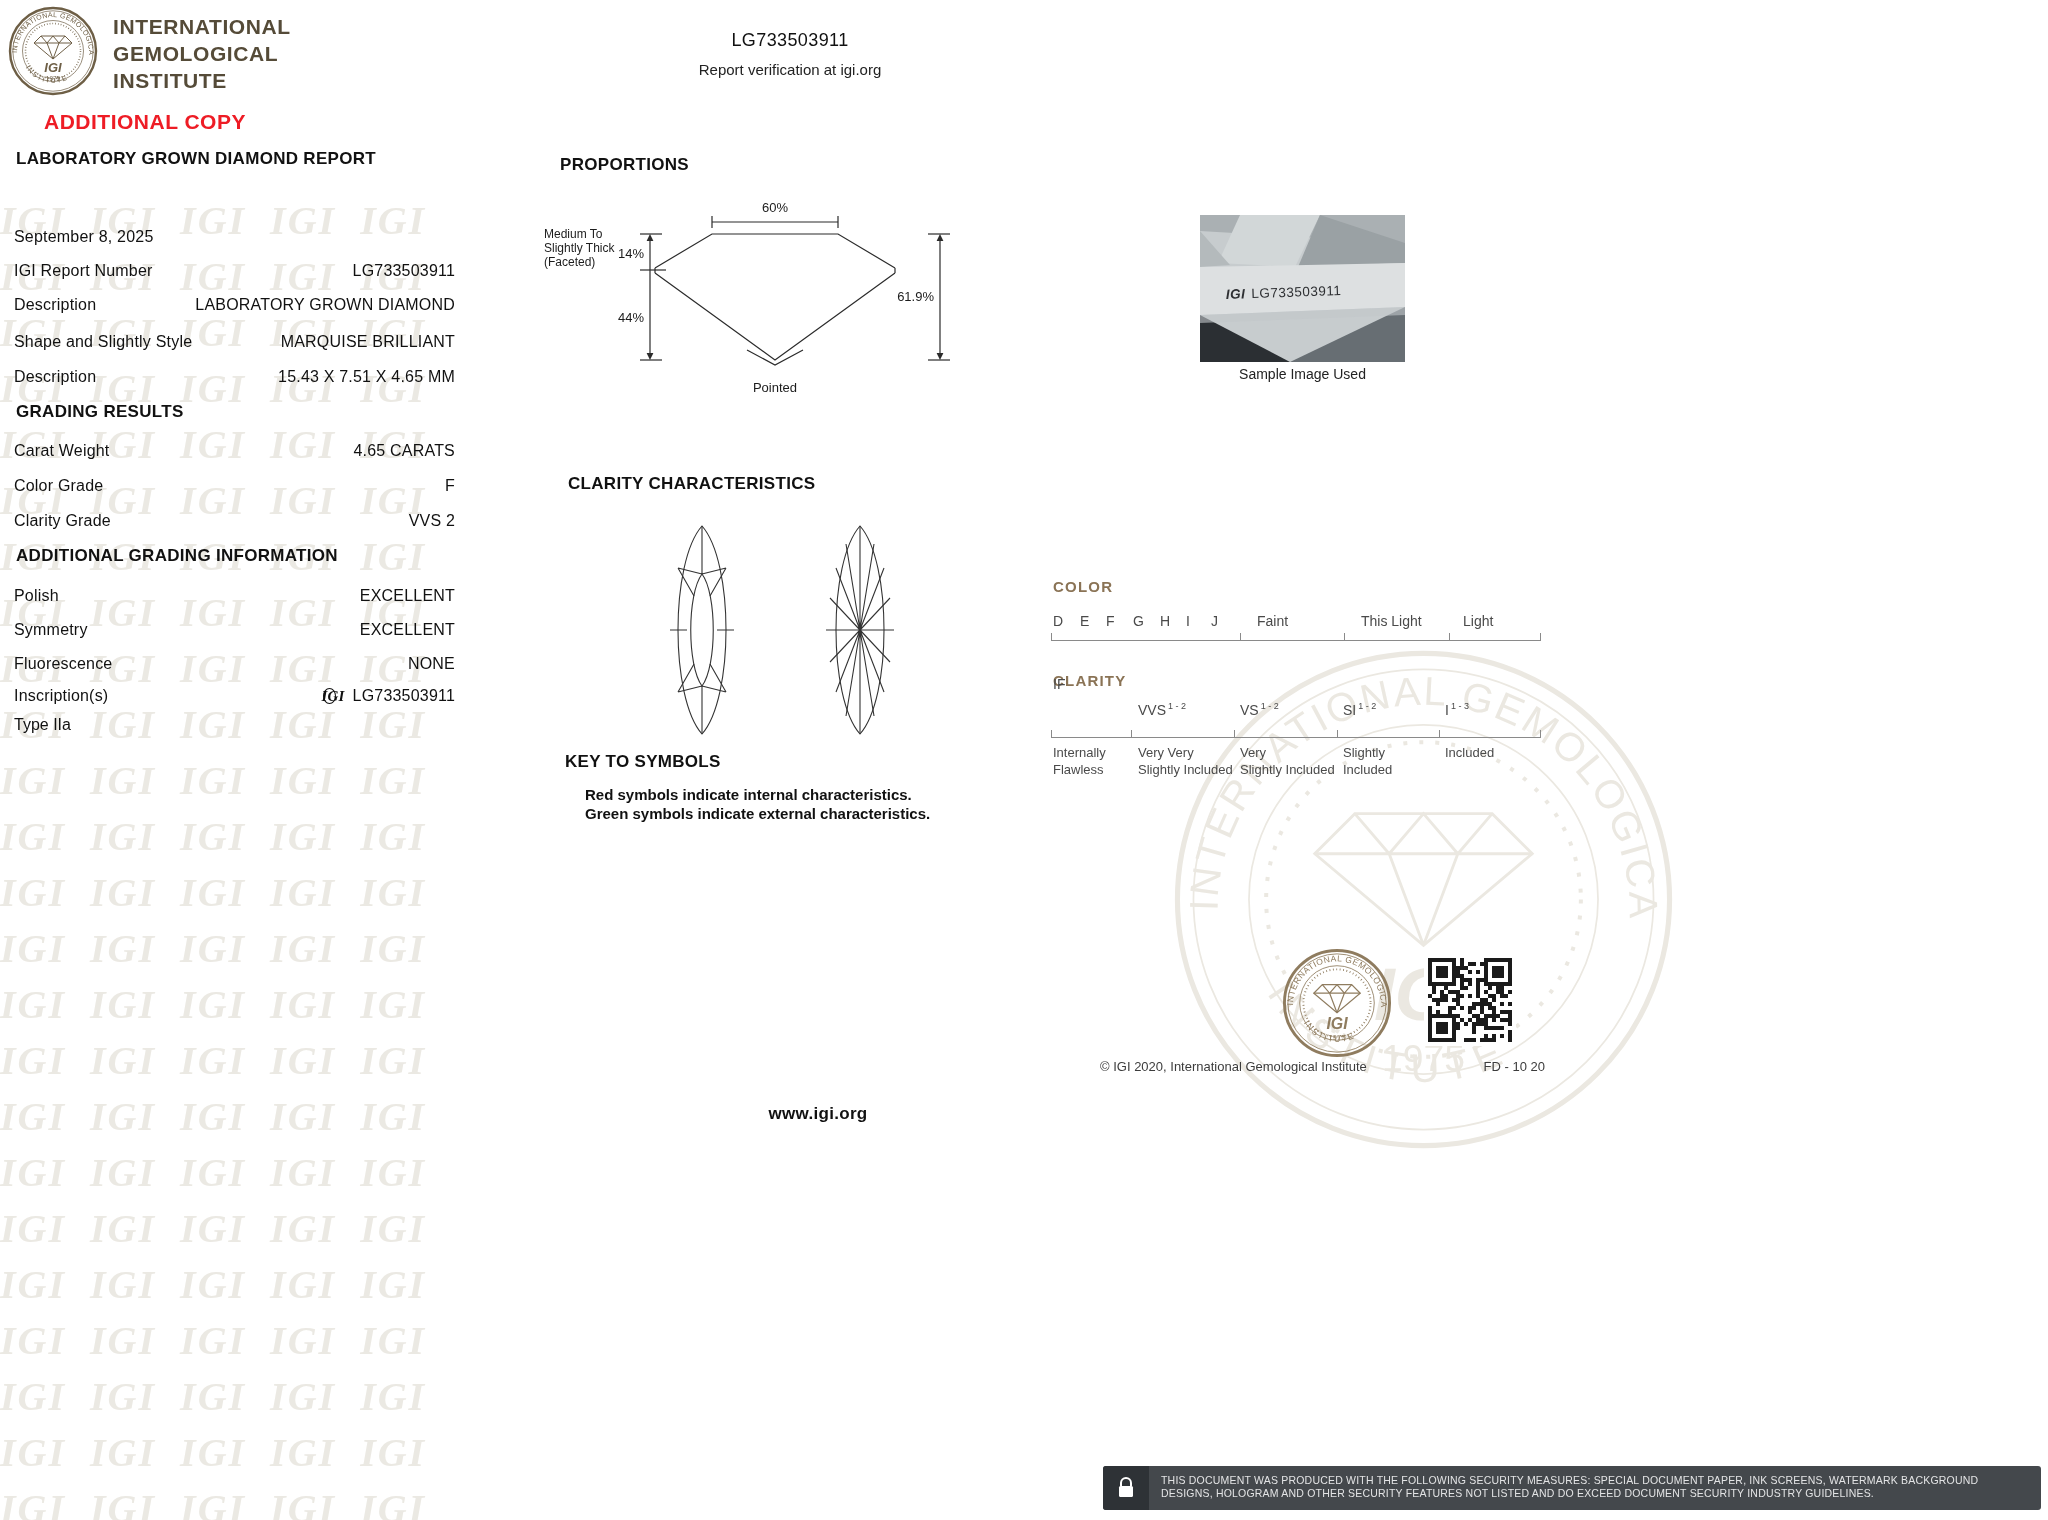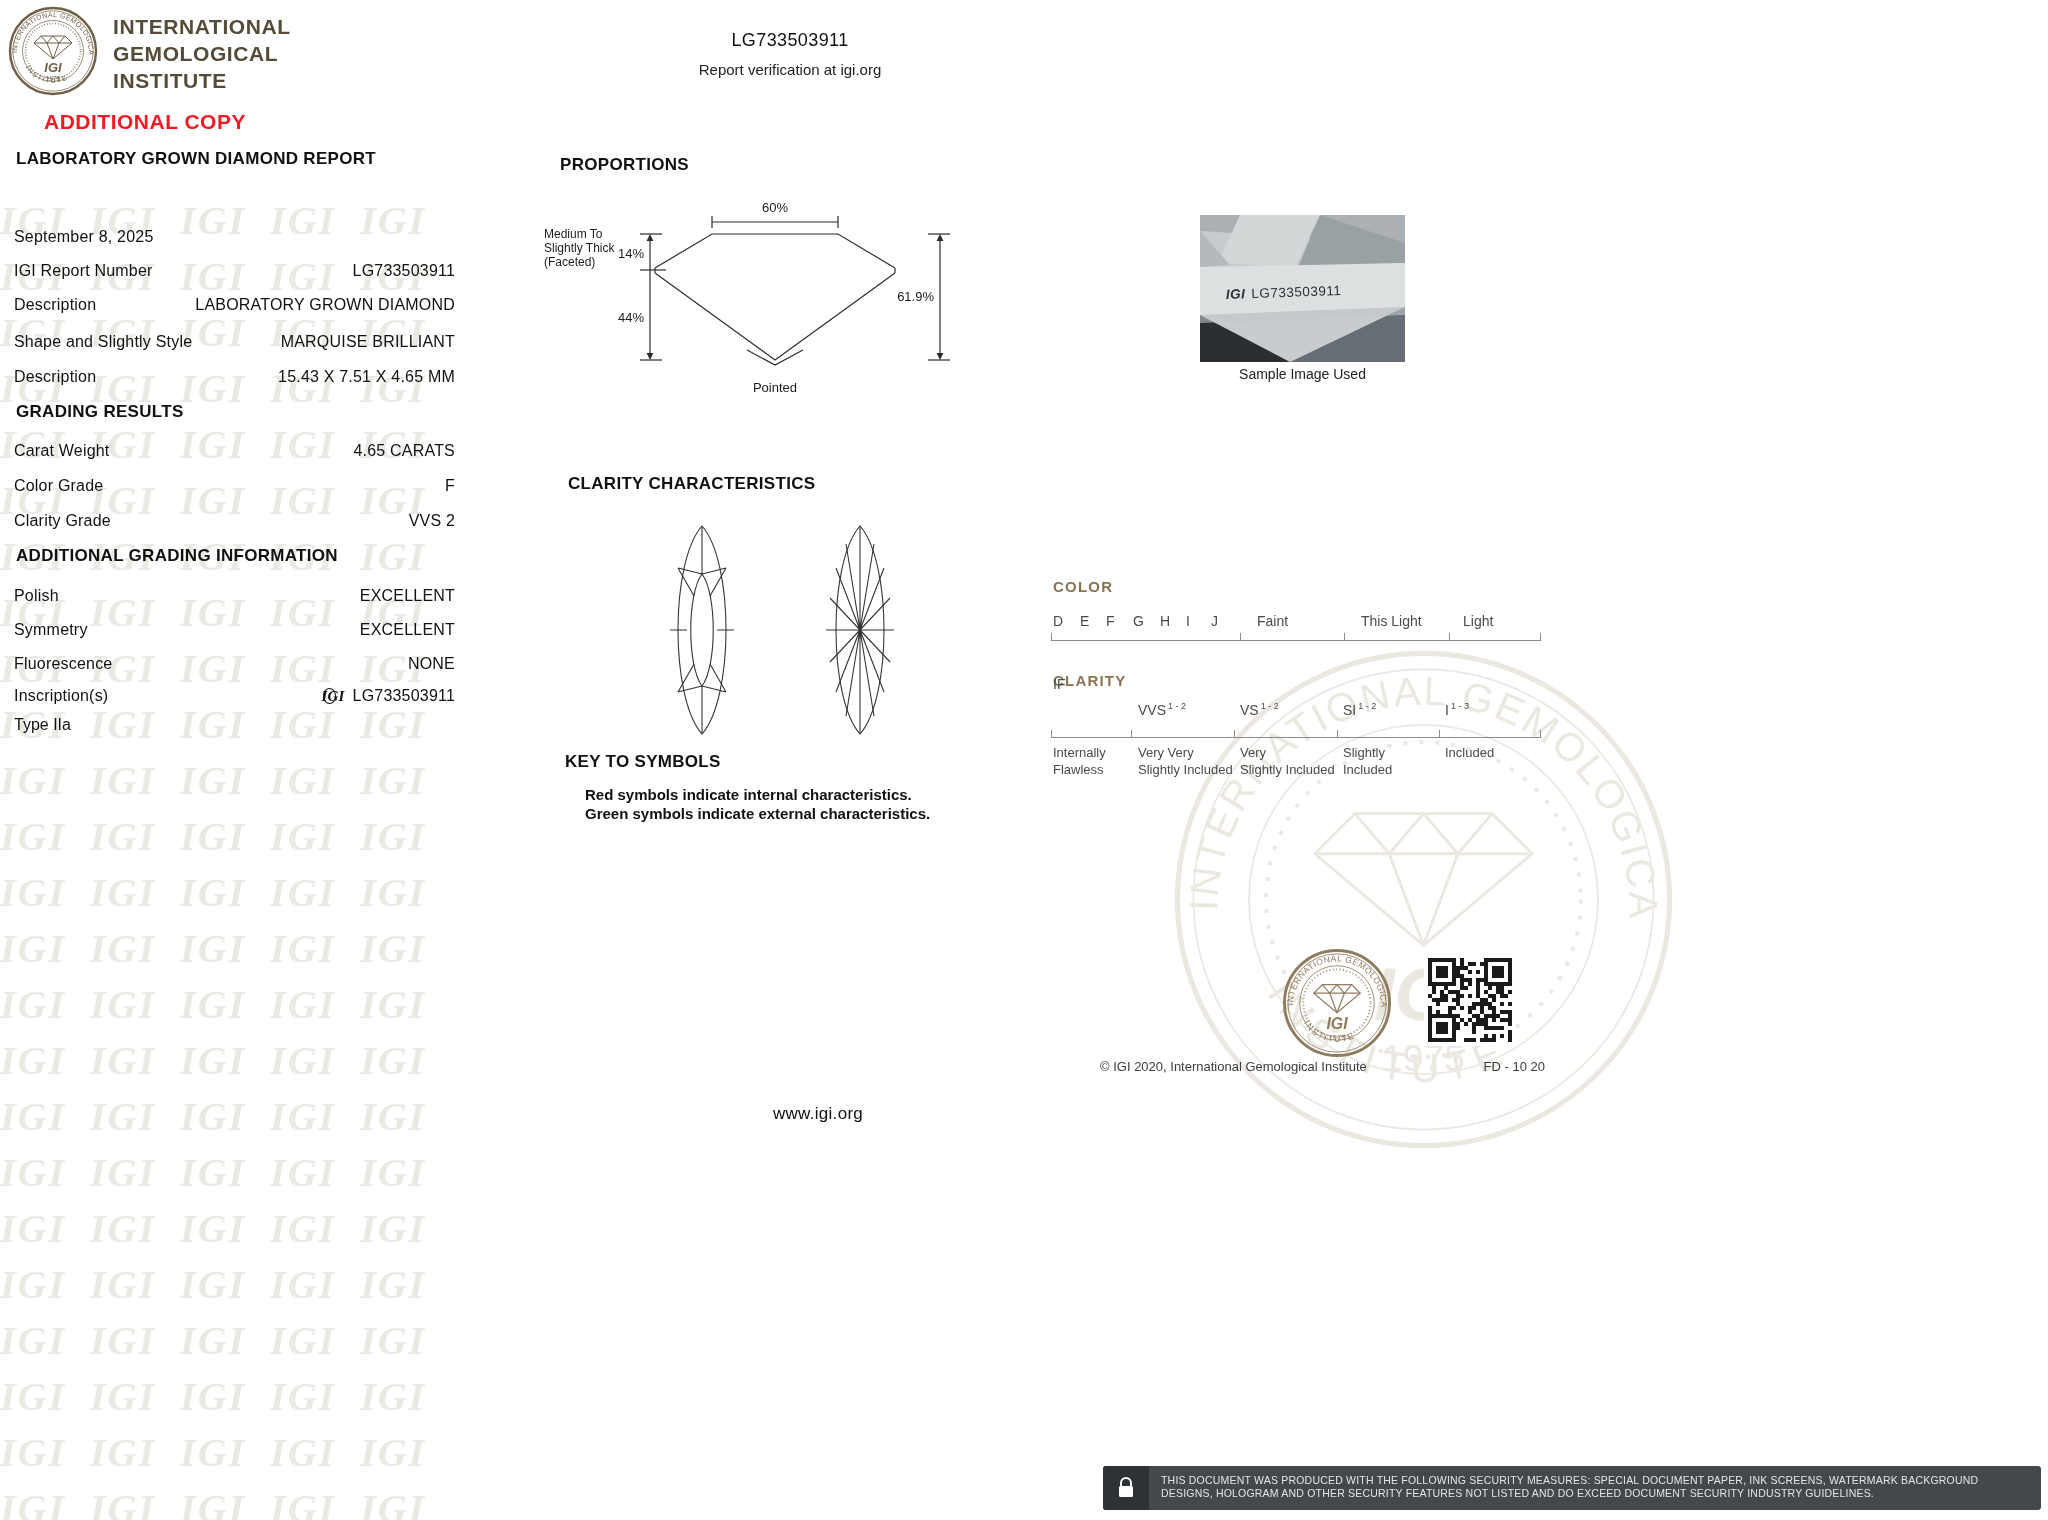--- a/index.html
+++ b/index.html
@@ -30,21 +30,21 @@
   .comments{font-size:16px;line-height:19.5px;}
   .igi-glyph{font-family:"Liberation Serif",serif;font-style:italic;font-weight:700;font-size:15px;margin-right:6px;position:relative;padding:0 2px;}
   .igi-glyph::after{content:"";position:absolute;left:4px;top:0px;width:11px;height:14px;border:1px solid #111;border-radius:50%;}
   .keyline{font-size:15px;line-height:19px;font-weight:bold;}
   .caption{font-size:14px;color:#222;text-align:center;}
   .copyright{font-size:13px;color:#3c3c3c;}
   .sec-inner{display:flex;height:100%;background:#44484c;border-radius:3px;overflow:hidden;}
   .sec-icon{flex:0 0 46px;background:#2e3236;display:flex;align-items:center;justify-content:center;}
   .sec-text{flex:1;color:#e3e4e5;font-size:10.5px;line-height:13px;padding:8px 12px;letter-spacing:.2px;}
   [data-name="qr-code-modules"] i{position:absolute;width:4px;height:4px;background:#1a1a1a;}
-  .website{font-size:17px;font-weight:400;letter-spacing:.3px;text-align:center;}
+  .website{font-size:17px;font-weight:700;letter-spacing:.3px;text-align:center;}
 </style>
 </head>
 <body>
 
 <div data-name="watermark-pattern">
     <span data-name="watermark-text">IGI</span>
     <span data-name="watermark-text">IGI</span>
     <span data-name="watermark-text">IGI</span>
     <span data-name="watermark-text">IGI</span>
     <span data-name="watermark-text">IGI</span>

